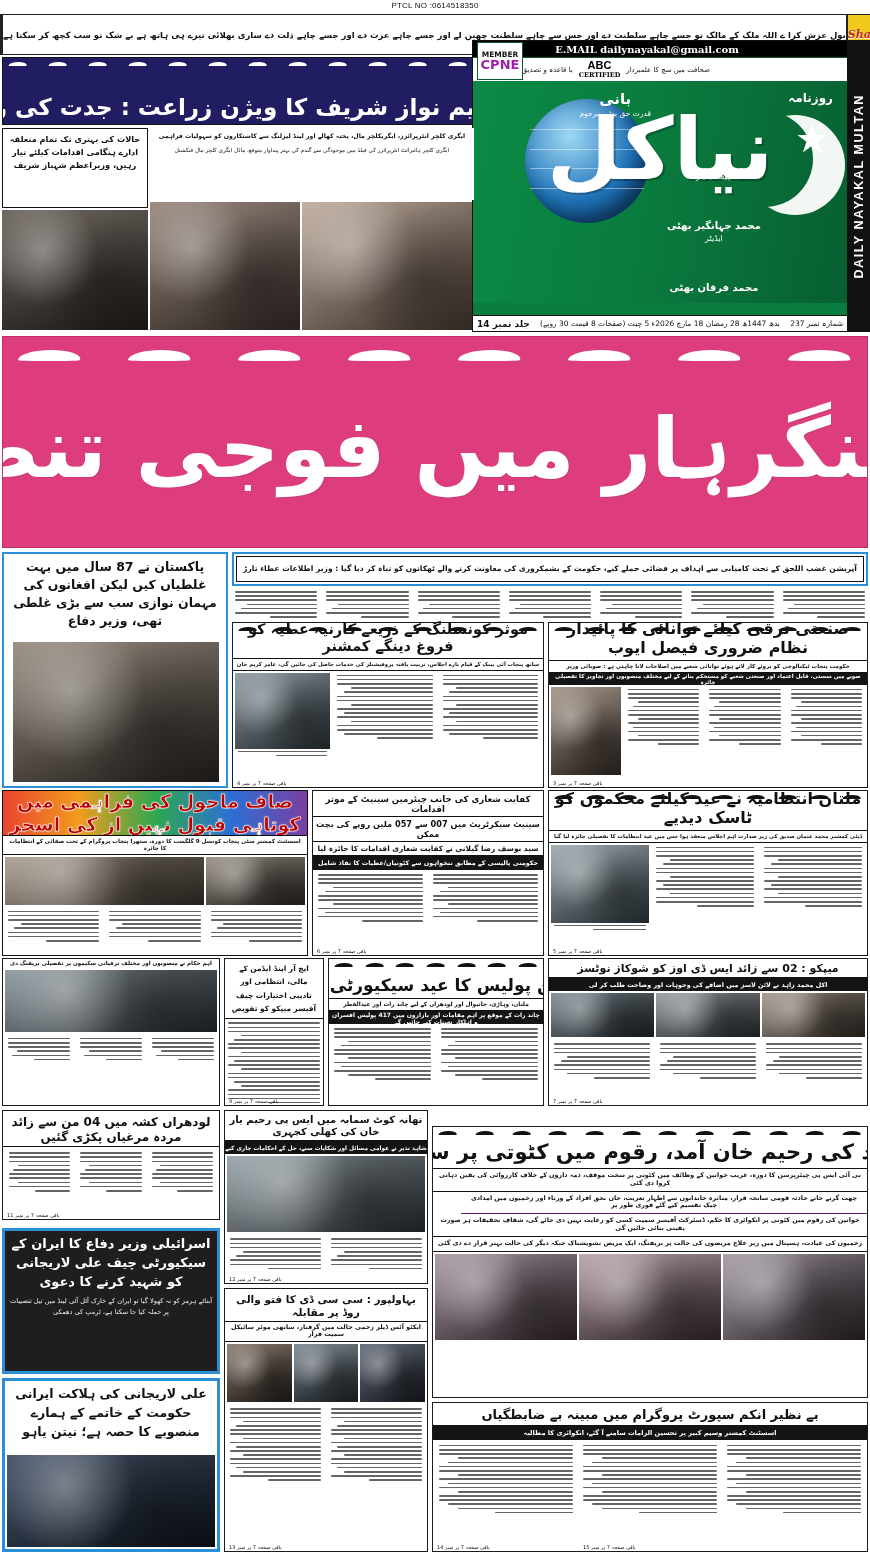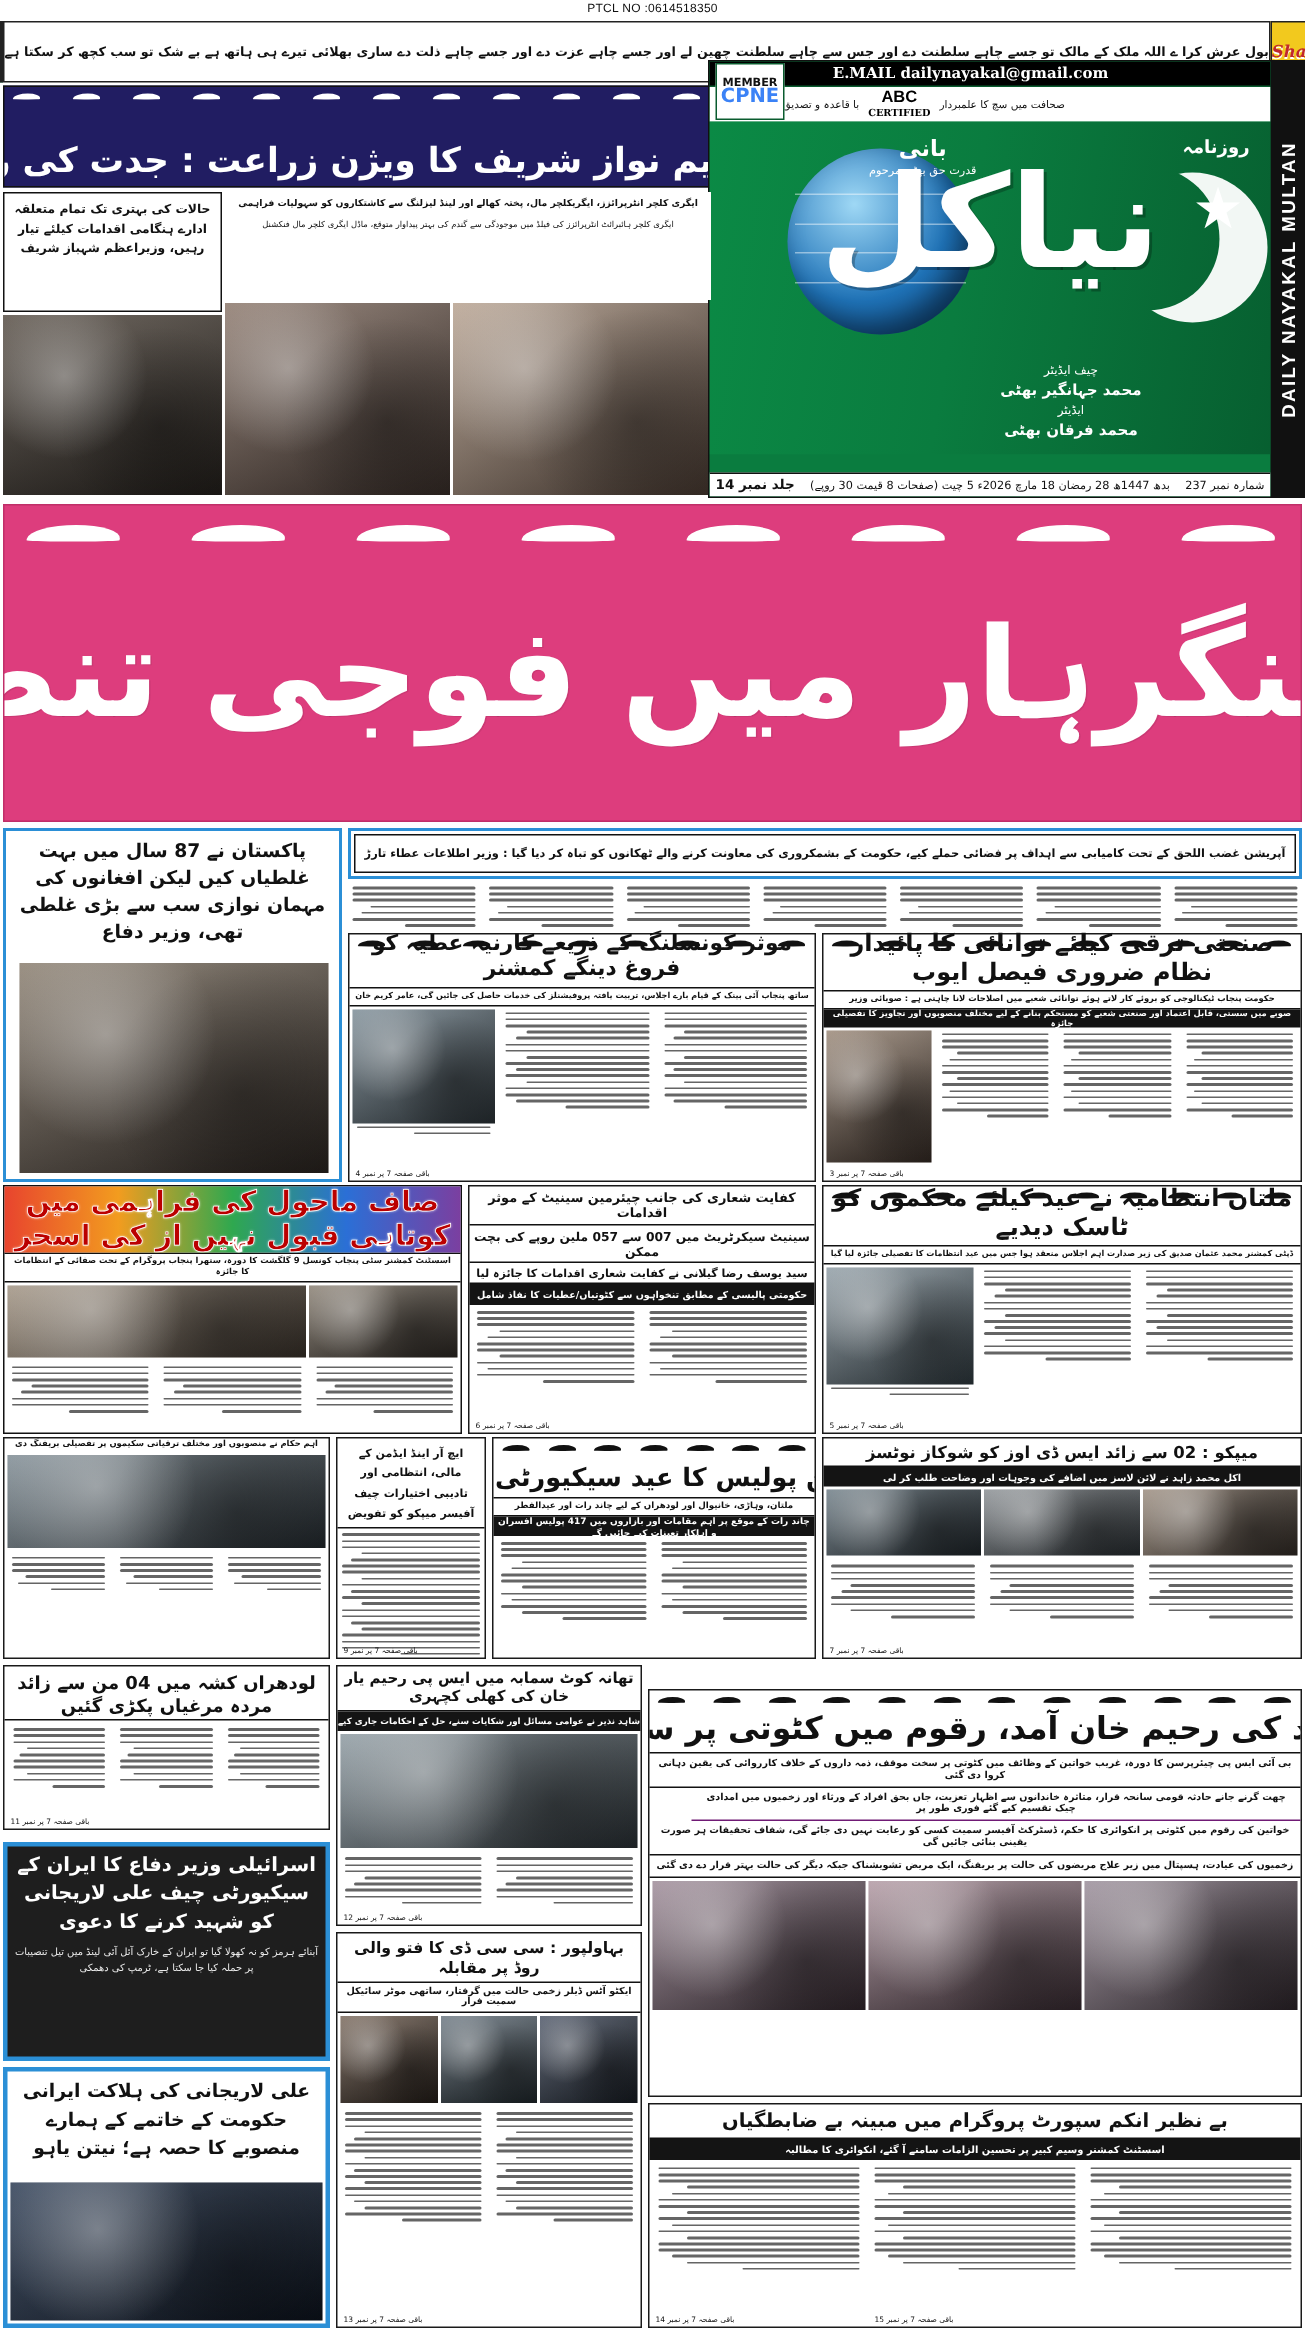--- a/index.html
+++ b/index.html
@@ -88,21 +88,21 @@
   .mast .whiterow{
     height:23px; background:#fff; display:flex; flex-direction:row-reverse;
     align-items:center; padding:0 4px; gap:6px;
   }
   .mast .member{
     position:absolute; left:4px; top:1px; width:46px; height:38px; background:#fff;
     border:1px solid #0a5c2f; display:flex; flex-direction:column;
     align-items:center; justify-content:center; line-height:1;
   }
   .mast .member b{ font-size:7.5px; color:#111; direction:ltr; }
-  .mast .member i{ font-size:13px; font-weight:bold; font-style:normal; color:#3b82f6; direction:ltr; }
+  .mast .member i{ font-size:13px; font-weight:bold; font-style:normal; color:#a21caf; direction:ltr; }
   .mast .abc{ text-align:center; direction:ltr; line-height:1.05; }
   .mast .abc .a{ font-size:11px; font-weight:bold; font-family:Liberation Sans, sans-serif; }
   .mast .abc .c{ font-size:6.5px; font-weight:bold; font-family:"DejaVu Serif",serif; }
   .mast .ur-sm{ font-size:7px; direction:rtl; color:#111; white-space:nowrap; }
 
   .mast .art{ position:absolute; left:0; right:0; top:40px; height:222px; overflow:hidden; }
   .mast .art .greenflag{
     position:absolute; inset:0;
     background:linear-gradient(100deg,#0b8a45 0%,#0a7c3f 45%,#075f30 100%);
   }
@@ -131,21 +131,21 @@
   .mast .art .bani{
     position:absolute; right:196px; top:8px; color:#fff; font-size:15px;
     font-weight:bold; direction:rtl; text-align:center; line-height:1.35;
   }
   .mast .art .bani small{ display:block; font-size:7.5px; font-weight:normal; }
   .mast .art .editor{
     position:absolute; right:86px; bottom:8px; color:#fff; direction:rtl;
     text-align:center; line-height:1.5;
   }
   .mast .art .editor .t{ font-size:8px; }
-  .mast .art .editor .n{ font-size:10px; font-weight:bold; }
+  .mast .art .editor .n{ font-size:10px; font-weight:bold;margin-top:35px; }
 
   .mast .dateline{
     position:absolute; left:0; right:0; bottom:0; height:16px; background:#fff;
     border-top:1px solid #111; display:flex; flex-direction:row-reverse;
     align-items:center; justify-content:space-between; padding:0 4px;
   }
   .mast .dateline span{ font-size:7.5px; direction:rtl; color:#111; white-space:nowrap; }
   .mast .dateline .ltr{ direction:ltr; font-weight:bold; font-size:9px; }
 
   

